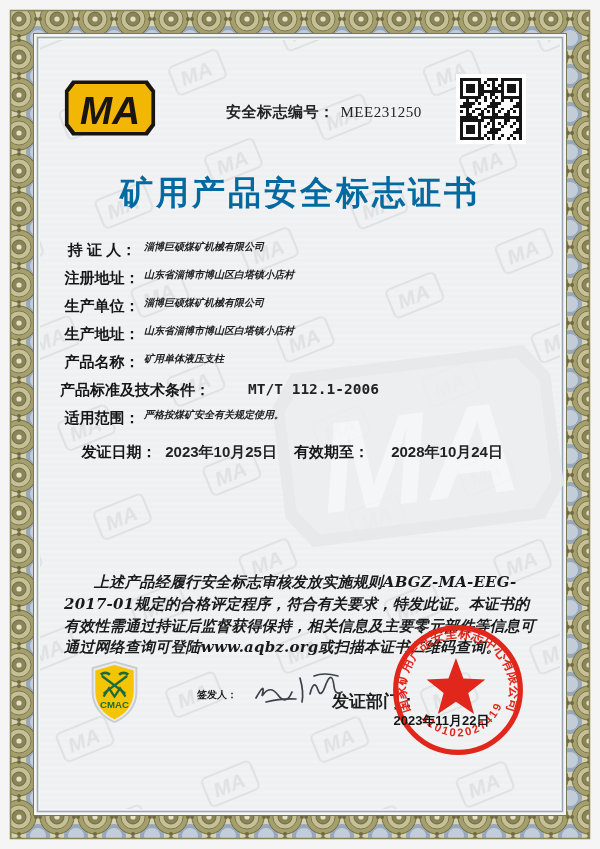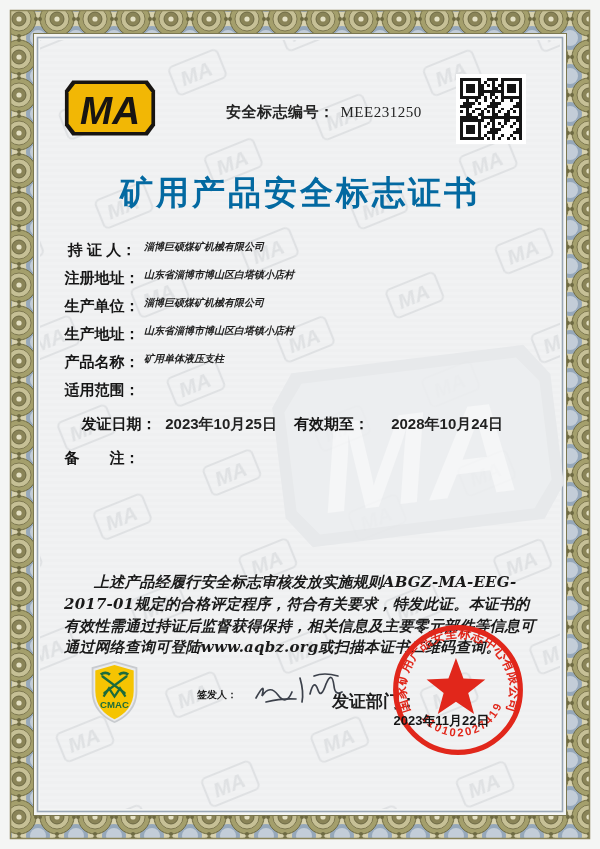--- a/index.html
+++ b/index.html
@@ -394,35 +394,36 @@
     </div>
     <div class="row">
       <span class="lbl">生产地址：</span>
       <span class="val kai">山东省淄博市博山区白塔镇小店村</span>
     </div>
     <div class="row">
       <span class="lbl">产品名称：</span>
       <span class="val kai">矿用单体液压支柱</span>
     </div>
     <div class="row">
+      <span class="lbl wide">产品标准及技术条件：</span>
+      <span class="val std">MT/T 112.1-2006</span>
+    </div>
+    <div class="row">
       <span class="lbl">适用范围：</span>
+      <span class="val kai">严格按煤矿安全有关规定使用。</span>
     </div>
     <div class="row gap">
       <span class="pair1">
         <span class="lbl" style="display:inline-block">发证日期：</span>
         <span class="val num">2023年10月25日</span>
       </span>
       <span>
         <span class="lbl" style="display:inline-block;width:auto;margin-right:18px">有效期至：</span>
         <span class="val num">2028年10月24日</span>
       </span>
-    </div>
-    <div class="row gap">
-      <span class="lbl">备　　注：</span>
-      <span class="val"></span>
     </div>
   </div>
 
   <div class="statement">上述产品经履行安全标志审核发放实施规则ABGZ-MA-EEG-2017-01规定的合格评定程序，符合有关要求，特发此证。本证书的有效性需通过持证后监督获得保持，相关信息及主要零元部件等信息可通过网络查询可登陆www.aqbz.org或扫描本证书二维码查询。</div>
 
   <svg class="cmac" viewBox="0 0 60 70" xmlns="http://www.w3.org/2000/svg">
     <path d="M30,1 L55,8 V34 C55,52 44,63 30,69 C16,63 5,52 5,34 V8 Z" fill="#c8cbcf"></path>
     <path d="M30,3 L53,9.5 V34 C53,50.5 43,61.5 30,67 C17,61.5 7,50.5 7,34 V9.5 Z" fill="#e9eaec"></path>
     <path d="M30,5.5 L51,11.5 V34 C51,49.5 41.5,59.8 30,64.8 C18.5,59.8 9,49.5 9,34 V11.5 Z" fill="#f5c402"></path>
     <g stroke="#1c6b3c" stroke-width="2.6" stroke-linecap="round">

